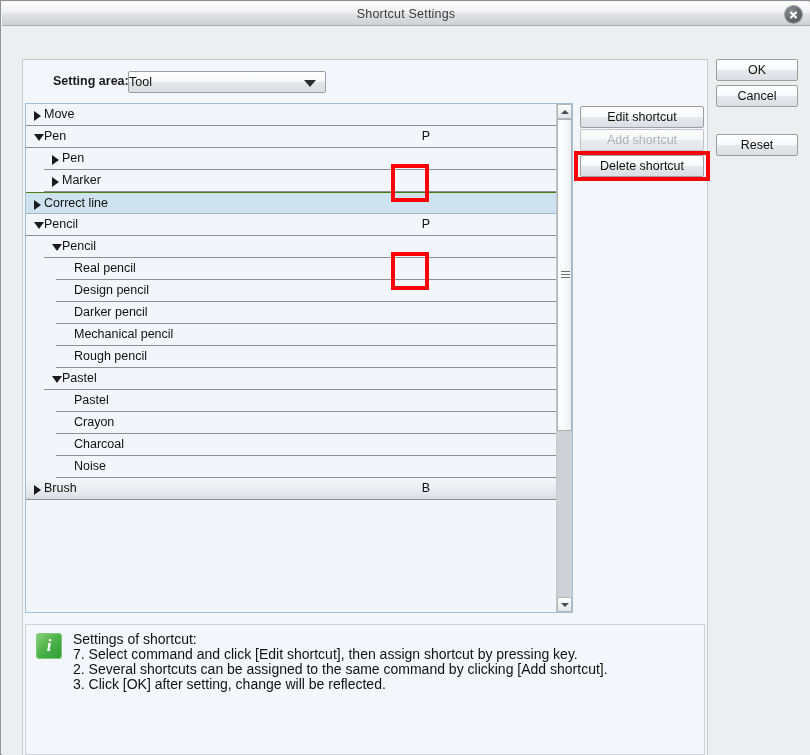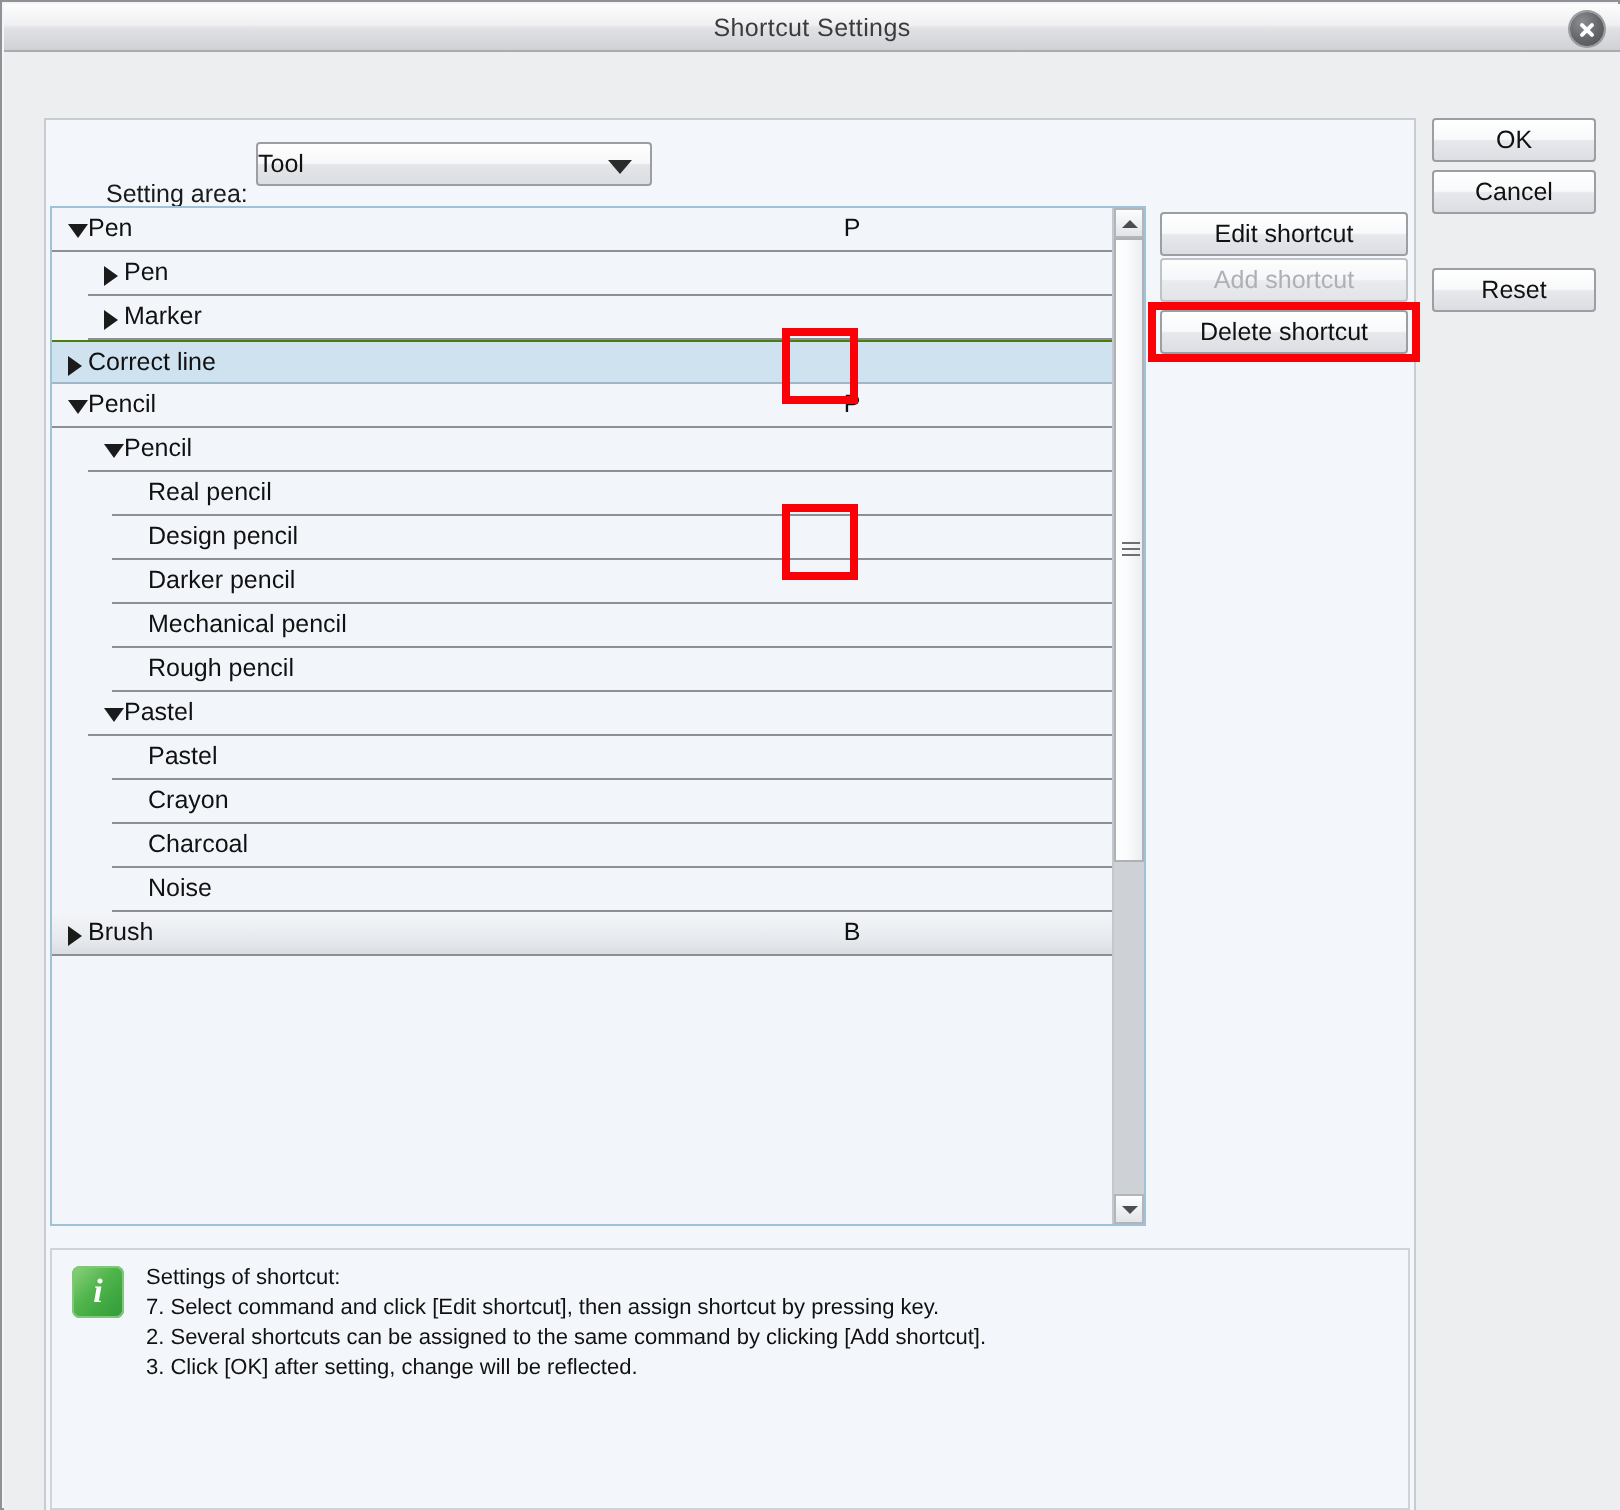--- a/index.html
+++ b/index.html
@@ -87,24 +87,25 @@
     width: 686px;
     height: 700px;
     box-sizing: border-box;
     background: #f3f6fa;
     border: 1px solid #c8ccd1;
   }
 
   
   .setting-label {
     position: absolute;
-    left: 51px; top: 64px;
+    left: 51px; top: 48px;
     font-size: 12.5px;
     color: #1a1a1a;
     white-space: nowrap;
+    font-weight: bold;
   }
   .combo {
     position: absolute;
     left: 126px; top: 45px;
     width: 198px;
     height: 22px;
     box-sizing: border-box;
     border: 1px solid #9b9fa4;
     border-radius: 2px;
     background: linear-gradient(to bottom, #ffffff 0%, #f6f7f9 48%, #e3e5e9 52%, #dcdee2 100%);
@@ -359,21 +360,21 @@
     font-family: "Liberation Serif", serif;
     font-weight: bold;
     font-style: italic;
     font-size: 17px;
     color: #ffffff;
   }
   .info-text {
     position: absolute;
     left: 47px; top: 7px;
     width: 620px;
-    font-size: 11px;
+    font-size: 14px;
     line-height: 15px;
     color: #111;
     white-space: nowrap;
   }
   .info-text div { height: 15px; }
 </style>
 </head>
 <body>
 
 <div class="window">
@@ -388,20 +389,26 @@
     <div class="main-panel"></div>
 
     <div class="setting-label">Setting area:</div>
     <div class="combo">
       <div class="combo-text">Tool</div>
       <div class="combo-arrow"></div>
     </div>
 
     <div class="list-frame">
       <div class="list-inner" id="tree-rows">
+          <div class="row lvl0">
+            <span class="tri closed"></span>
+            <span class="label">Move</span>
+            <span class="key"></span>
+            <span class="sep"></span>
+          </div>
           <div class="row lvl0">
             <span class="tri open"></span>
             <span class="label">Pen</span>
             <span class="key">P</span>
             <span class="sep"></span>
           </div>
           <div class="row lvl1 indent1">
             <span class="tri closed"></span>
             <span class="label">Pen</span>
             <span class="key"></span>

